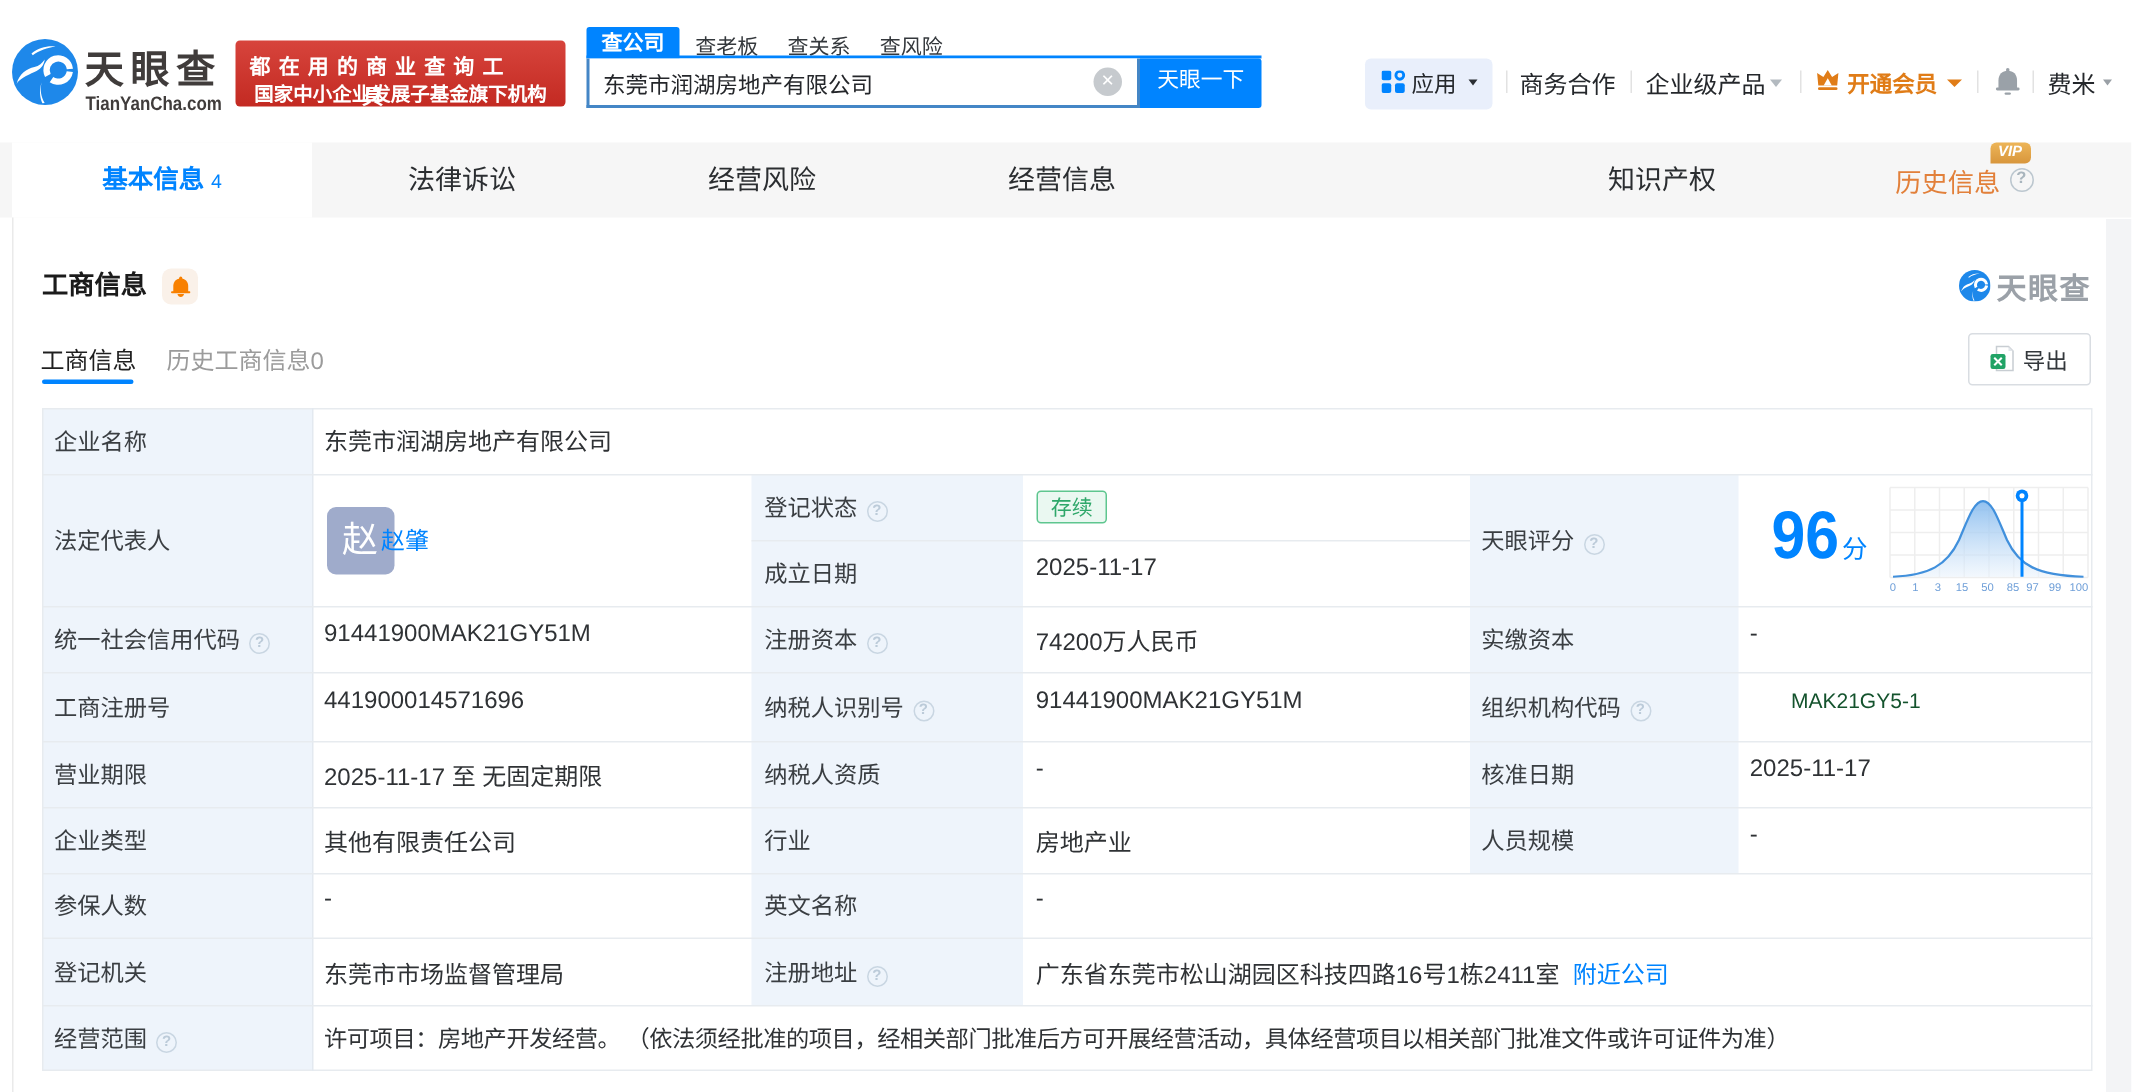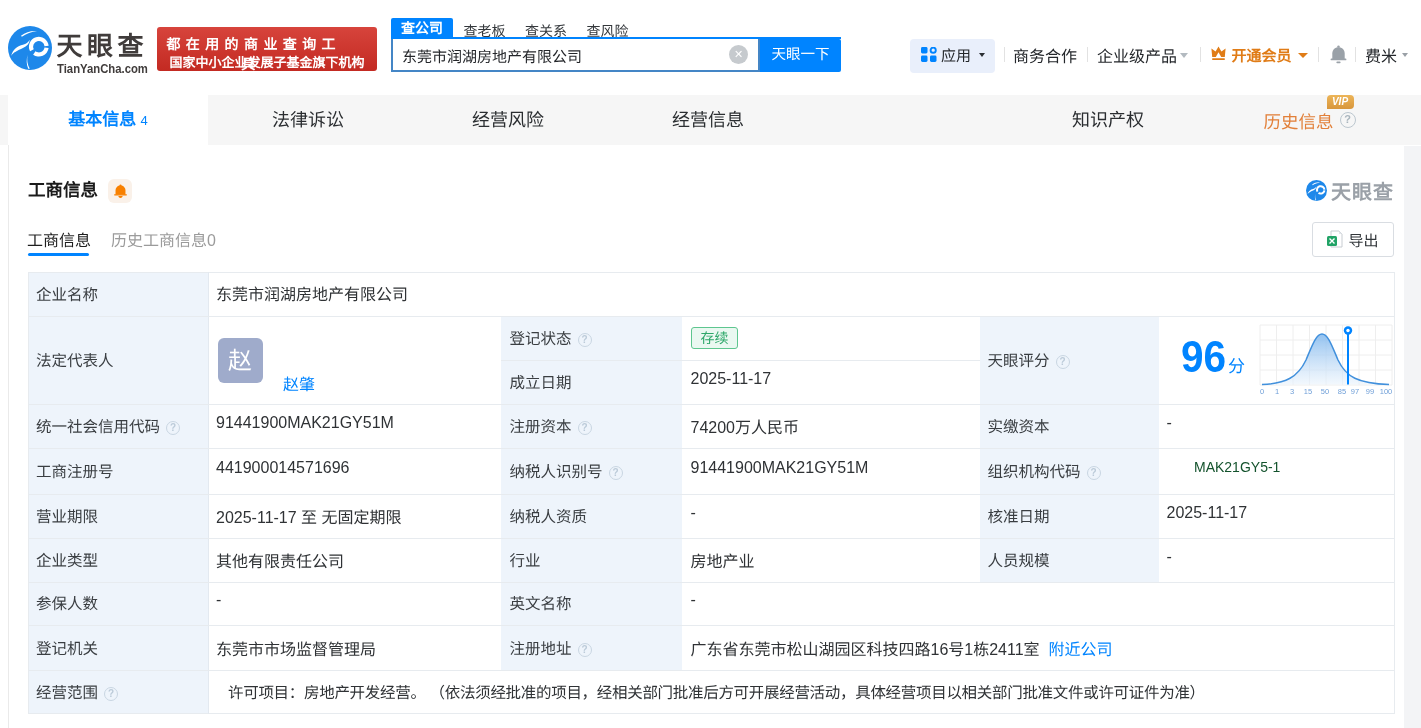--- a/index.html
+++ b/index.html
@@ -170,21 +170,21 @@
 </div>
 
 <div id="cells" style="position:absolute;left:0;top:0;width:1421px;height:728px;font-size:15.5px;color:#3a3e42;white-space:nowrap;">
 
   <div class="abs" style="left:36px;top:282px;">企业名称</div>
   <div class="abs" style="left:216px;top:281px;color:#2f3235;font-size:16px;">东莞市润湖房地产有限公司</div>
 
   <div class="abs" style="left:36px;top:348px;">法定代表人</div>
   <div class="abs" style="left:217.5px;top:337.5px;width:45px;height:45px;background:#9fabcb;border-radius:6px;
      color:#fff;font-size:24px;text-align:center;line-height:45px;">赵</div>
-  <div class="abs blue" style="left:283px;top:347px;font-size:16px;margin-top:24px;">赵肇</div>
+  <div class="abs blue" style="left:254px;top:347px;font-size:16px;">赵肇</div>
   <div class="abs" style="left:509.5px;top:326px;">登记状态<span class="qicon">?</span></div>
   <div class="abs" style="left:691px;top:326.5px;width:47px;height:22px;border:1px solid #5ec68f;border-radius:3px;
      background:#eaf8f1;color:#2ea76a;font-size:14px;text-align:center;line-height:20px;">存续</div>
   <div class="abs" style="left:509.5px;top:370px;">成立日期</div>
   <div class="abs" style="left:690.5px;top:370px;color:#2f3235;font-size:16px;">2025-11-17</div>
   <div class="abs" style="left:987.5px;top:348px;">天眼评分<span class="qicon">?</span></div>
 
   <div class="abs" style="left:1181px;top:331px;font-size:45px;font-weight:bold;color:#0084ff;transform:scaleX(0.9);transform-origin:0 0;">96</div>
   <div class="abs" style="left:1228px;top:352px;font-size:17px;color:#0084ff;">分</div>
 
@@ -249,16 +249,16 @@
   <div class="abs" style="left:216px;top:591px;color:#2f3235;font-size:16px;">-</div>
   <div class="abs" style="left:509.5px;top:591px;">英文名称</div>
   <div class="abs" style="left:690.5px;top:591px;color:#2f3235;font-size:16px;">-</div>
 
   <div class="abs" style="left:36px;top:636px;">登记机关</div>
   <div class="abs" style="left:216px;top:636px;color:#2f3235;font-size:16px;">东莞市市场监督管理局</div>
   <div class="abs" style="left:509.5px;top:636px;">注册地址<span class="qicon">?</span></div>
   <div class="abs" style="left:690.5px;top:636px;color:#2f3235;font-size:16px;">广东省东莞市松山湖园区科技四路16号1栋2411室&nbsp;&nbsp;<span class="blue">附近公司</span></div>
 
   <div class="abs" style="left:36px;top:680px;">经营范围<span class="qicon">?</span></div>
-  <div class="abs" style="left:228px;top:680px;color:#2f3235;font-size:15.5px;letter-spacing:-0.3px;">许可项目：房地产开发经营。 （依法须经批准的项目，经相关部门批准后方可开展经营活动，具体经营项目以相关部门批准文件或许可证件为准）</div>
+  <div class="abs" style="left:216px;top:680px;color:#2f3235;font-size:15.5px;letter-spacing:-0.3px;">许可项目：房地产开发经营。 （依法须经批准的项目，经相关部门批准后方可开展经营活动，具体经营项目以相关部门批准文件或许可证件为准）</div>
 </div>
 
 </div>
 
 </body></html>

